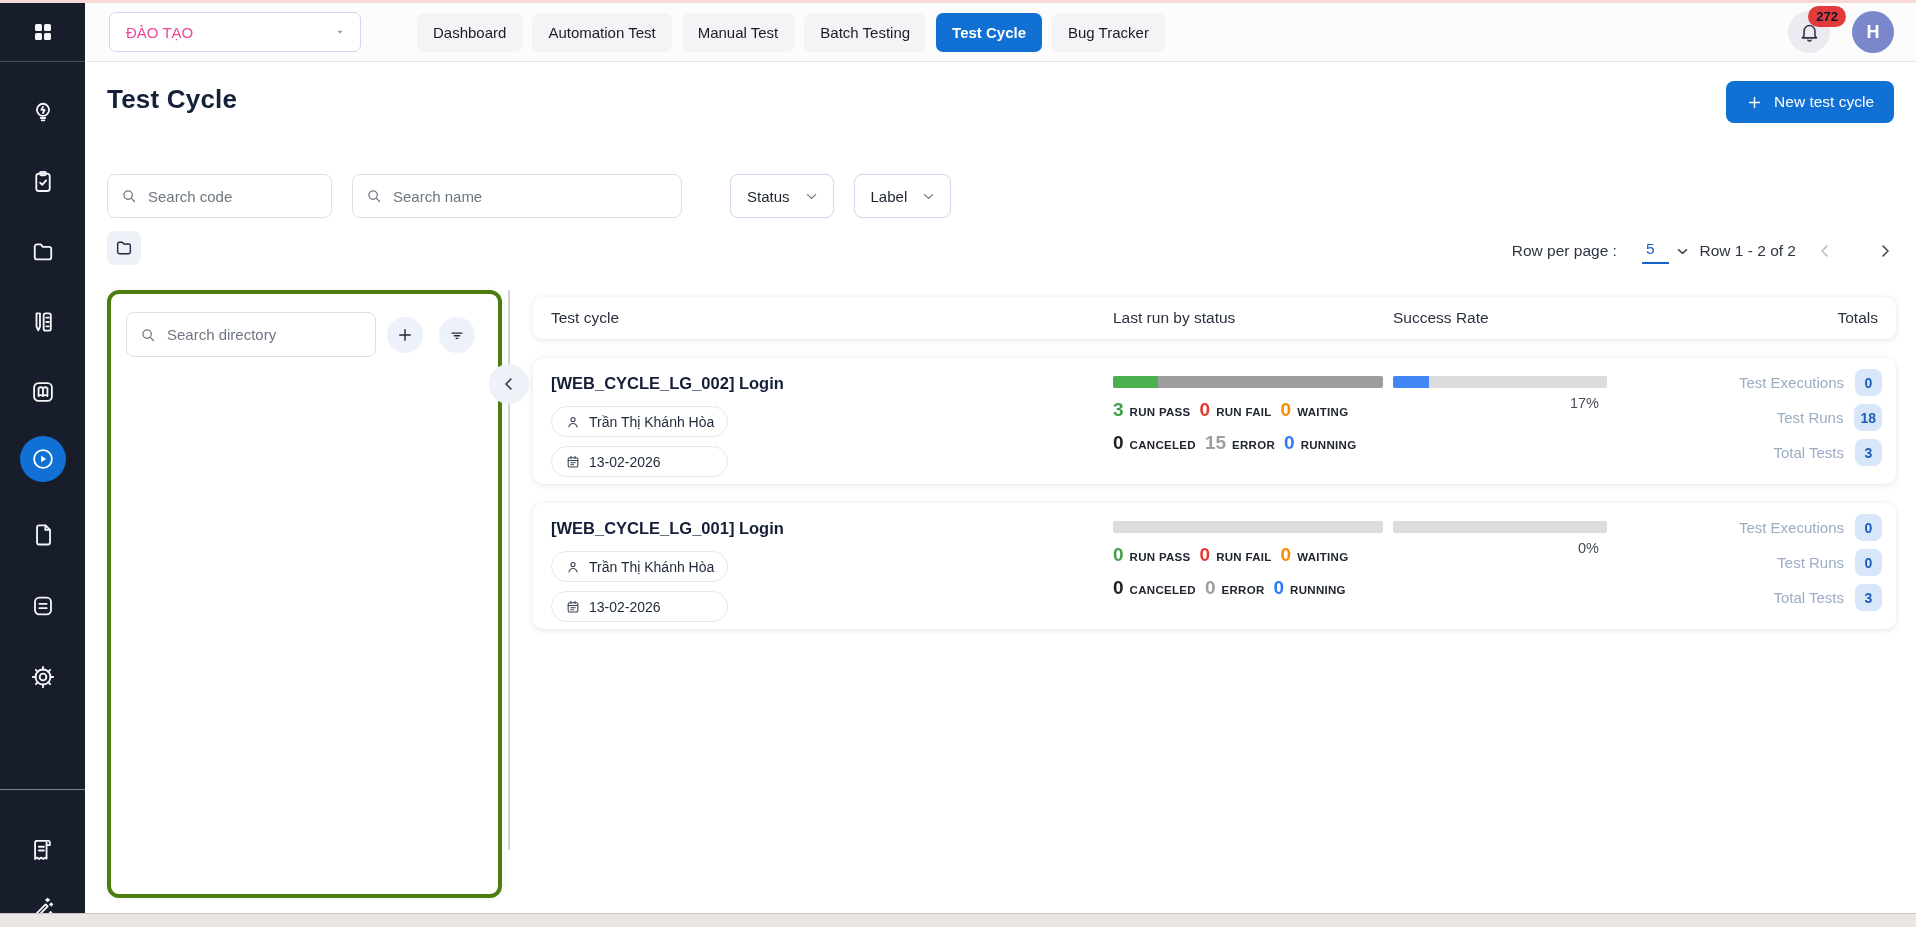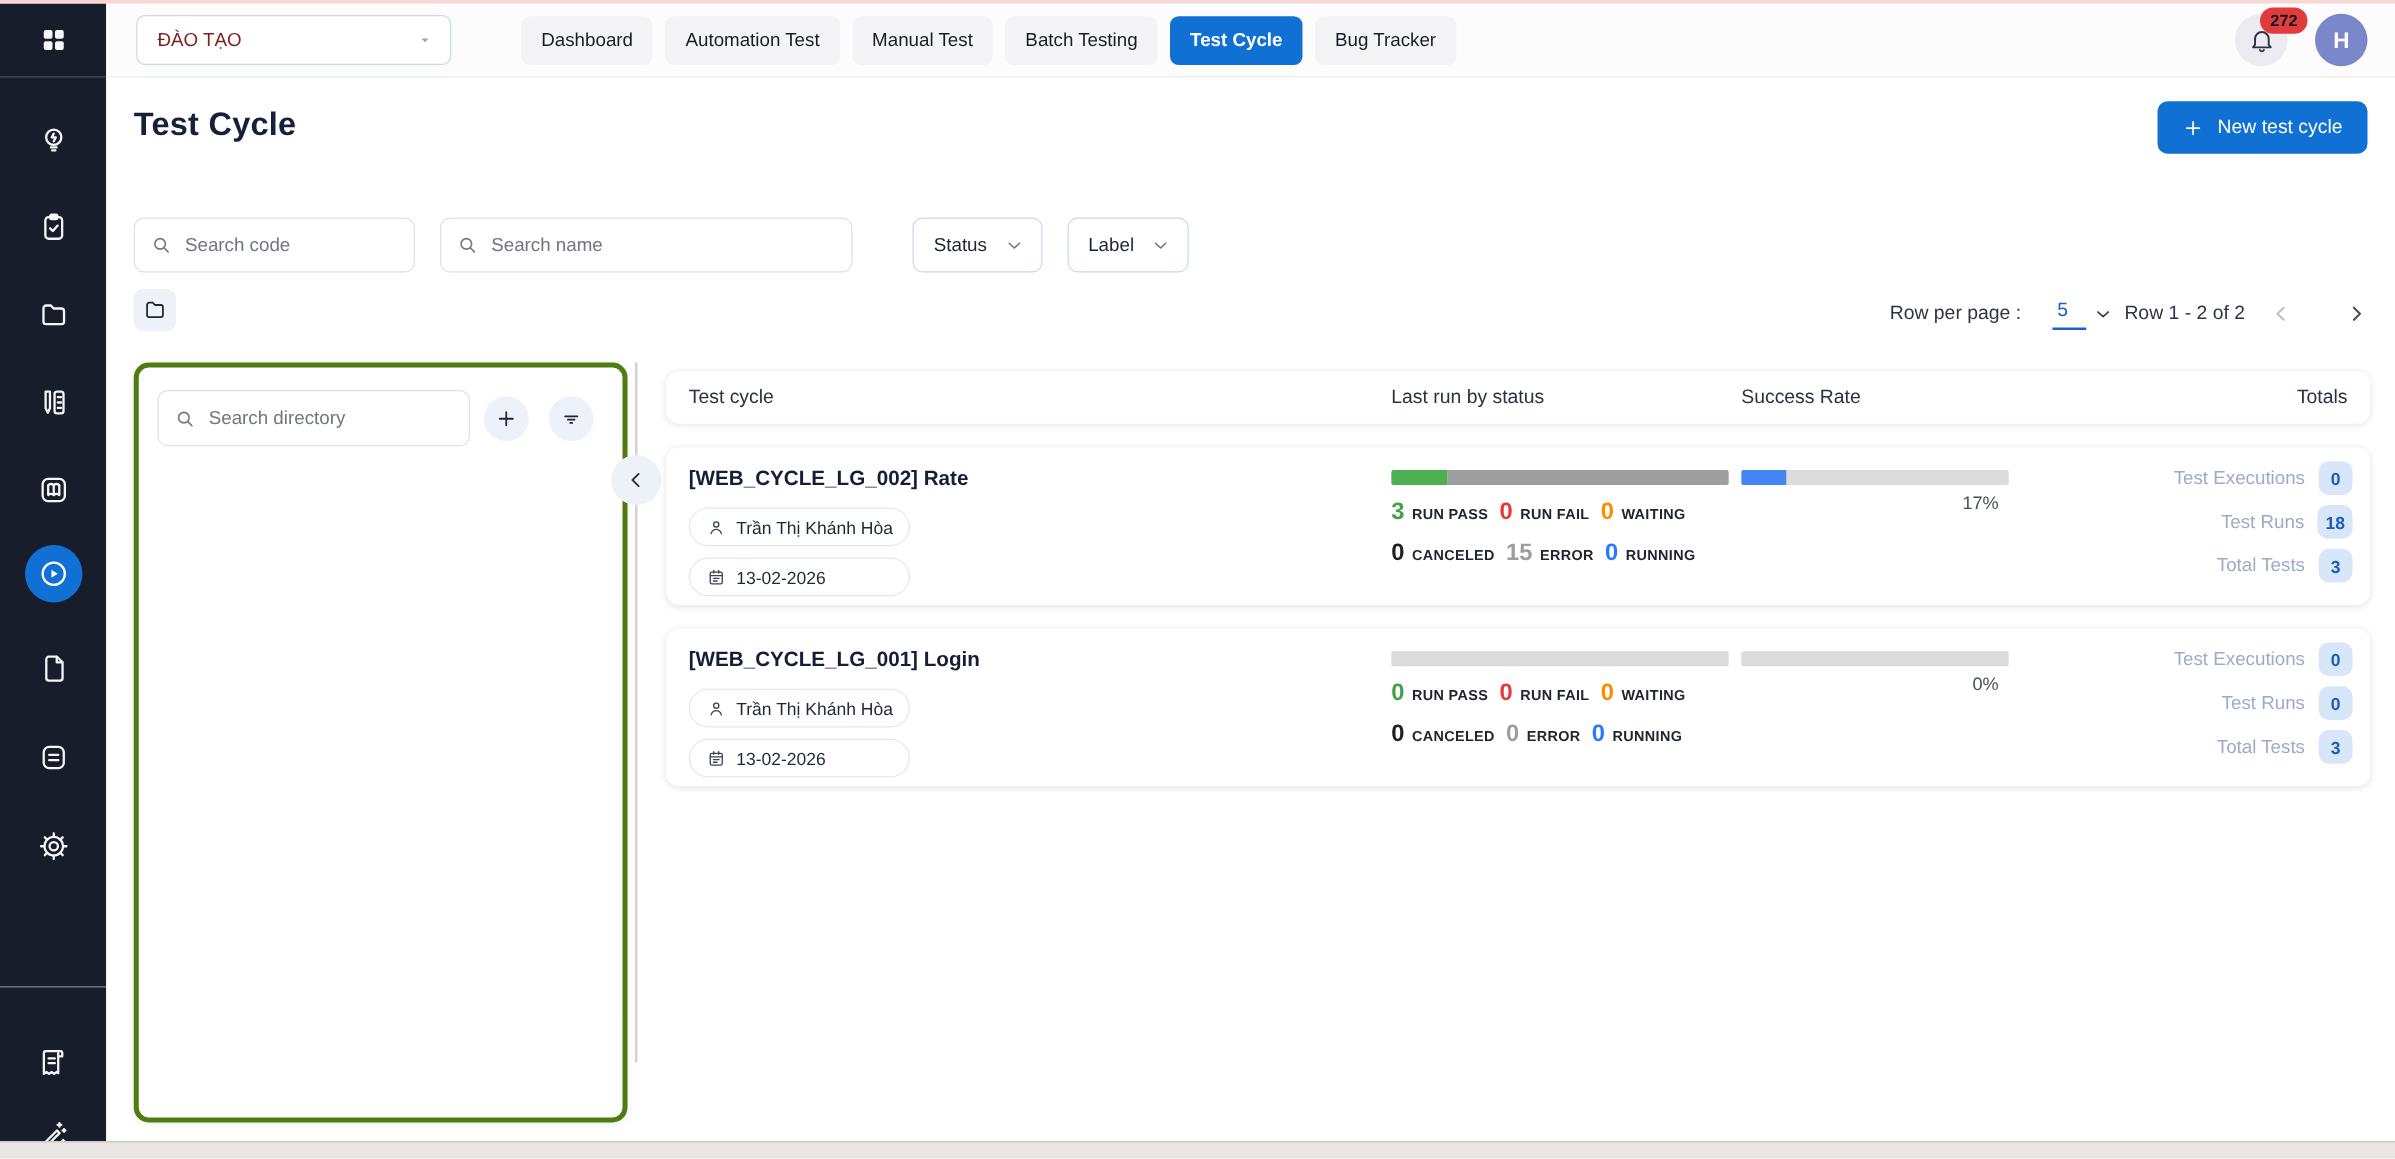--- a/index.html
+++ b/index.html
@@ -13,21 +13,21 @@
   .sidebar { position:absolute; left:0; top:3px; width:85px; height:910px; background:#171d2b; color:#f4f6f9; }
   .sb-top { position:absolute; left:0; top:0; width:85px; height:59px; display:flex; align-items:center; justify-content:center; border-bottom:1px solid rgba(255,255,255,.22); cursor:pointer; }
   .sb-item { position:absolute; left:0; width:85px; height:44px; display:flex; align-items:center; justify-content:center; cursor:pointer; }
   .sb-item svg { width:26px; height:26px; }
   .sb-top svg { width:24px; height:24px; }
   .sb-active-circle { width:46px; height:46px; border-radius:50%; background:#1170d3; display:flex; align-items:center; justify-content:center; }
   .sb-divider { position:absolute; left:0; top:786px; width:85px; height:1px; background:rgba(255,255,255,.45); }
 
   
   .topbar { position:absolute; left:85px; top:3px; width:1831px; height:59px; background:#fcfcfc; border-bottom:1px solid #e7e7e9; display:flex; align-items:center; padding:0 22px 0 24px; }
-  .project-select { width:252px; height:40px; border:1px solid #ccd9ec; border-radius:7px; background:#fff; display:flex; align-items:center; justify-content:space-between; padding:0 14px 0 16px; font-size:15px; color:#7f1d1d; cursor:pointer; }
+  .project-select { width:252px; height:40px; border:1px solid #ccd9ec; border-radius:7px; background:#fff; display:flex; align-items:center; justify-content:space-between; padding:0 14px 0 16px; font-size:15px; color:#ec4899; cursor:pointer; }
   .project-select .tri { color:#9aa1ad; }
   .nav { display:flex; gap:10px; margin-left:56px; }
   .nav-btn { border:none; background:#f4f4f6; color:#191d27; font-family:inherit; font-size:15px; font-weight:500; padding:11px 16px; border-radius:7px; cursor:pointer; white-space:nowrap; }
   .nav-btn.active { background:#1170d3; color:#fff; font-weight:600; }
   .tb-spacer { flex:1; }
   .bell-wrap { position:relative; width:42px; height:42px; border-radius:50%; background:#ebebf1; display:flex; align-items:center; justify-content:center; cursor:pointer; }
   .bell-wrap svg { width:23px; height:23px; color:#2e3440; }
   .badge { position:absolute; top:-5px; right:-16px; background:#e23b3b; color:#0f172a; font-size:13px; font-weight:700; padding:3px 8px; border-radius:999px;margin-left:31px; }
   .avatar { width:42px; height:42px; border-radius:50%; background:#7b87cb; color:#fff; display:flex; align-items:center; justify-content:center; font-size:18px; font-weight:700; margin-left:22px; cursor:pointer; }
 
@@ -309,21 +309,21 @@
 
     <section class="table">
       <div class="thead card">
         <span class="th th-c1">Test cycle</span>
         <span class="th th-c2">Last run by status</span>
         <span class="th th-c3">Success Rate</span>
         <span class="th th-c4">Totals</span>
       </div>
 
       <article class="row card">
-        <div class="row-name">[WEB_CYCLE_LG_002] Rate</div>
+        <div class="row-name">[WEB_CYCLE_LG_002] Login</div>
         <div class="chips">
           <span class="chip">
             <svg viewBox="0 0 24 24" fill="none" stroke="currentColor" stroke-width="1.6" stroke-linecap="round">
                 <circle cx="12" cy="8.3" r="3.1"></circle>
                 <path d="M5.9 19.3c1-3.3 3.3-5 6.1-5s5.1 1.7 6.1 5"></path>
               </svg>
             <span>Trần Thị Khánh Hòa</span>
           </span>
           <span class="chip">
             <svg viewBox="0 0 24 24" fill="none" stroke="currentColor" stroke-width="1.6" stroke-linecap="round">

